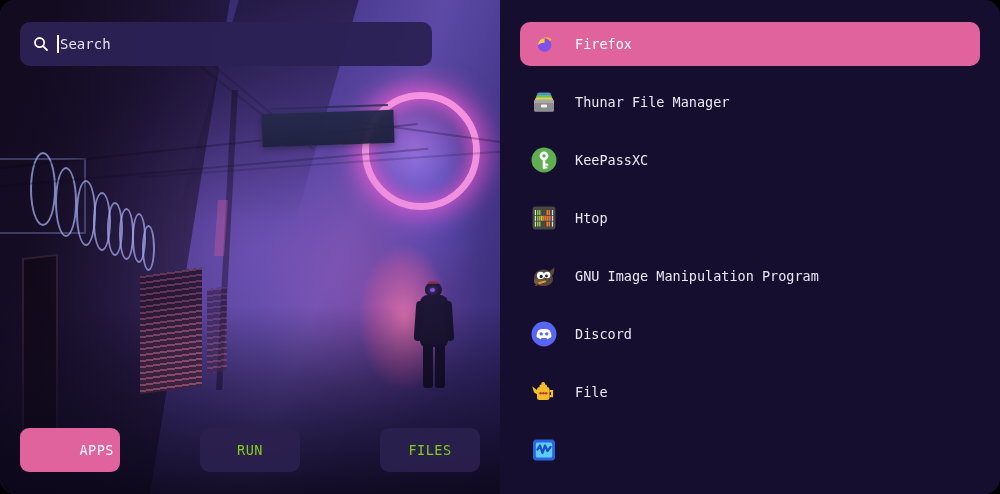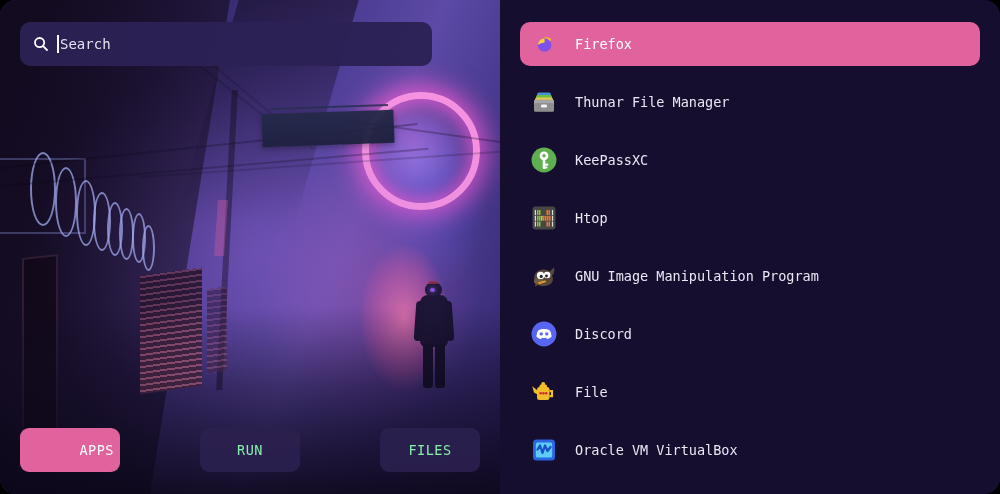--- a/index.html
+++ b/index.html
@@ -58,21 +58,21 @@
   .search-bar{position:absolute;left:20px;top:22px;width:412px;height:44px;border-radius:10px;
     background:rgba(44,33,84,0.96);display:flex;align-items:center;padding:0 13px;box-sizing:border-box;z-index:10;}
   .search-icon{width:16px;height:16px;margin-right:8px;flex:none;display:flex;}
   .caret{width:2px;height:18px;background:#fff;margin-right:1px;flex:none;}
   .search-input{flex:1;background:transparent;border:none;outline:none;color:#eceaf6;font:14px "DejaVu Sans Mono","Liberation Mono",monospace;padding:0;caret-color:#fff;}
   .search-input::placeholder{color:#eceaf6;opacity:0.97;}
 
   
   .tab-bar{position:absolute;left:20px;right:20px;bottom:22px;display:flex;justify-content:space-between;z-index:10;}
   .tab{width:100px;height:44px;border-radius:9px;border:none;background:rgba(42,32,78,0.94);
-    color:#86efac;font:13.5px "DejaVu Sans Mono","Liberation Mono",monospace;letter-spacing:0.5px;cursor:pointer;}
+    color:#84cc16;font:13.5px "DejaVu Sans Mono","Liberation Mono",monospace;letter-spacing:0.5px;cursor:pointer;}
   .tab.active{background:#e0639d;color:#ffffff;text-align:right;}
 
   
   .right{width:500px;height:494px;box-sizing:border-box;background:#150e2e;padding:22px 20px;display:flex;flex-direction:column;gap:14px;flex:none;}
   .app-row{height:44px;min-height:44px;border-radius:10px;display:flex;align-items:center;padding:0 10px;gap:17px;cursor:pointer;box-sizing:border-box;}
   .app-row.selected{background:#e0639d;}
   .app-icon{width:28px;height:28px;flex:none;display:flex;}
   .app-icon svg{width:28px;height:28px;}
   .app-label{font-size:13.5px;color:#eae7f5;white-space:nowrap;}
   .app-row.selected .app-label{color:#ffffff;}
@@ -269,16 +269,15 @@
         <span class="app-label">File</span>
       </div>
       <div class="app-row">
         <span class="app-icon">
           <svg viewBox="0 0 28 28">
             <rect x="3" y="3.5" width="22" height="21" rx="3.5" fill="#2a64e0"></rect>
             <rect x="5.8" y="6.5" width="16.4" height="15" rx="1.5" fill="#5ecdf5"></rect>
             <polyline points="7.5,13.5 10,9.5 12.5,17 15,9.5 17.5,15 20.5,11" fill="none" stroke="#1a50c8" stroke-width="2.3" stroke-linejoin="round" stroke-linecap="round"></polyline>
           </svg>
         </span>
-        <span class="app-label">Oracle VM VirtualBox</span>
       </div>
     </div>
 </div>
 
 </body></html>

